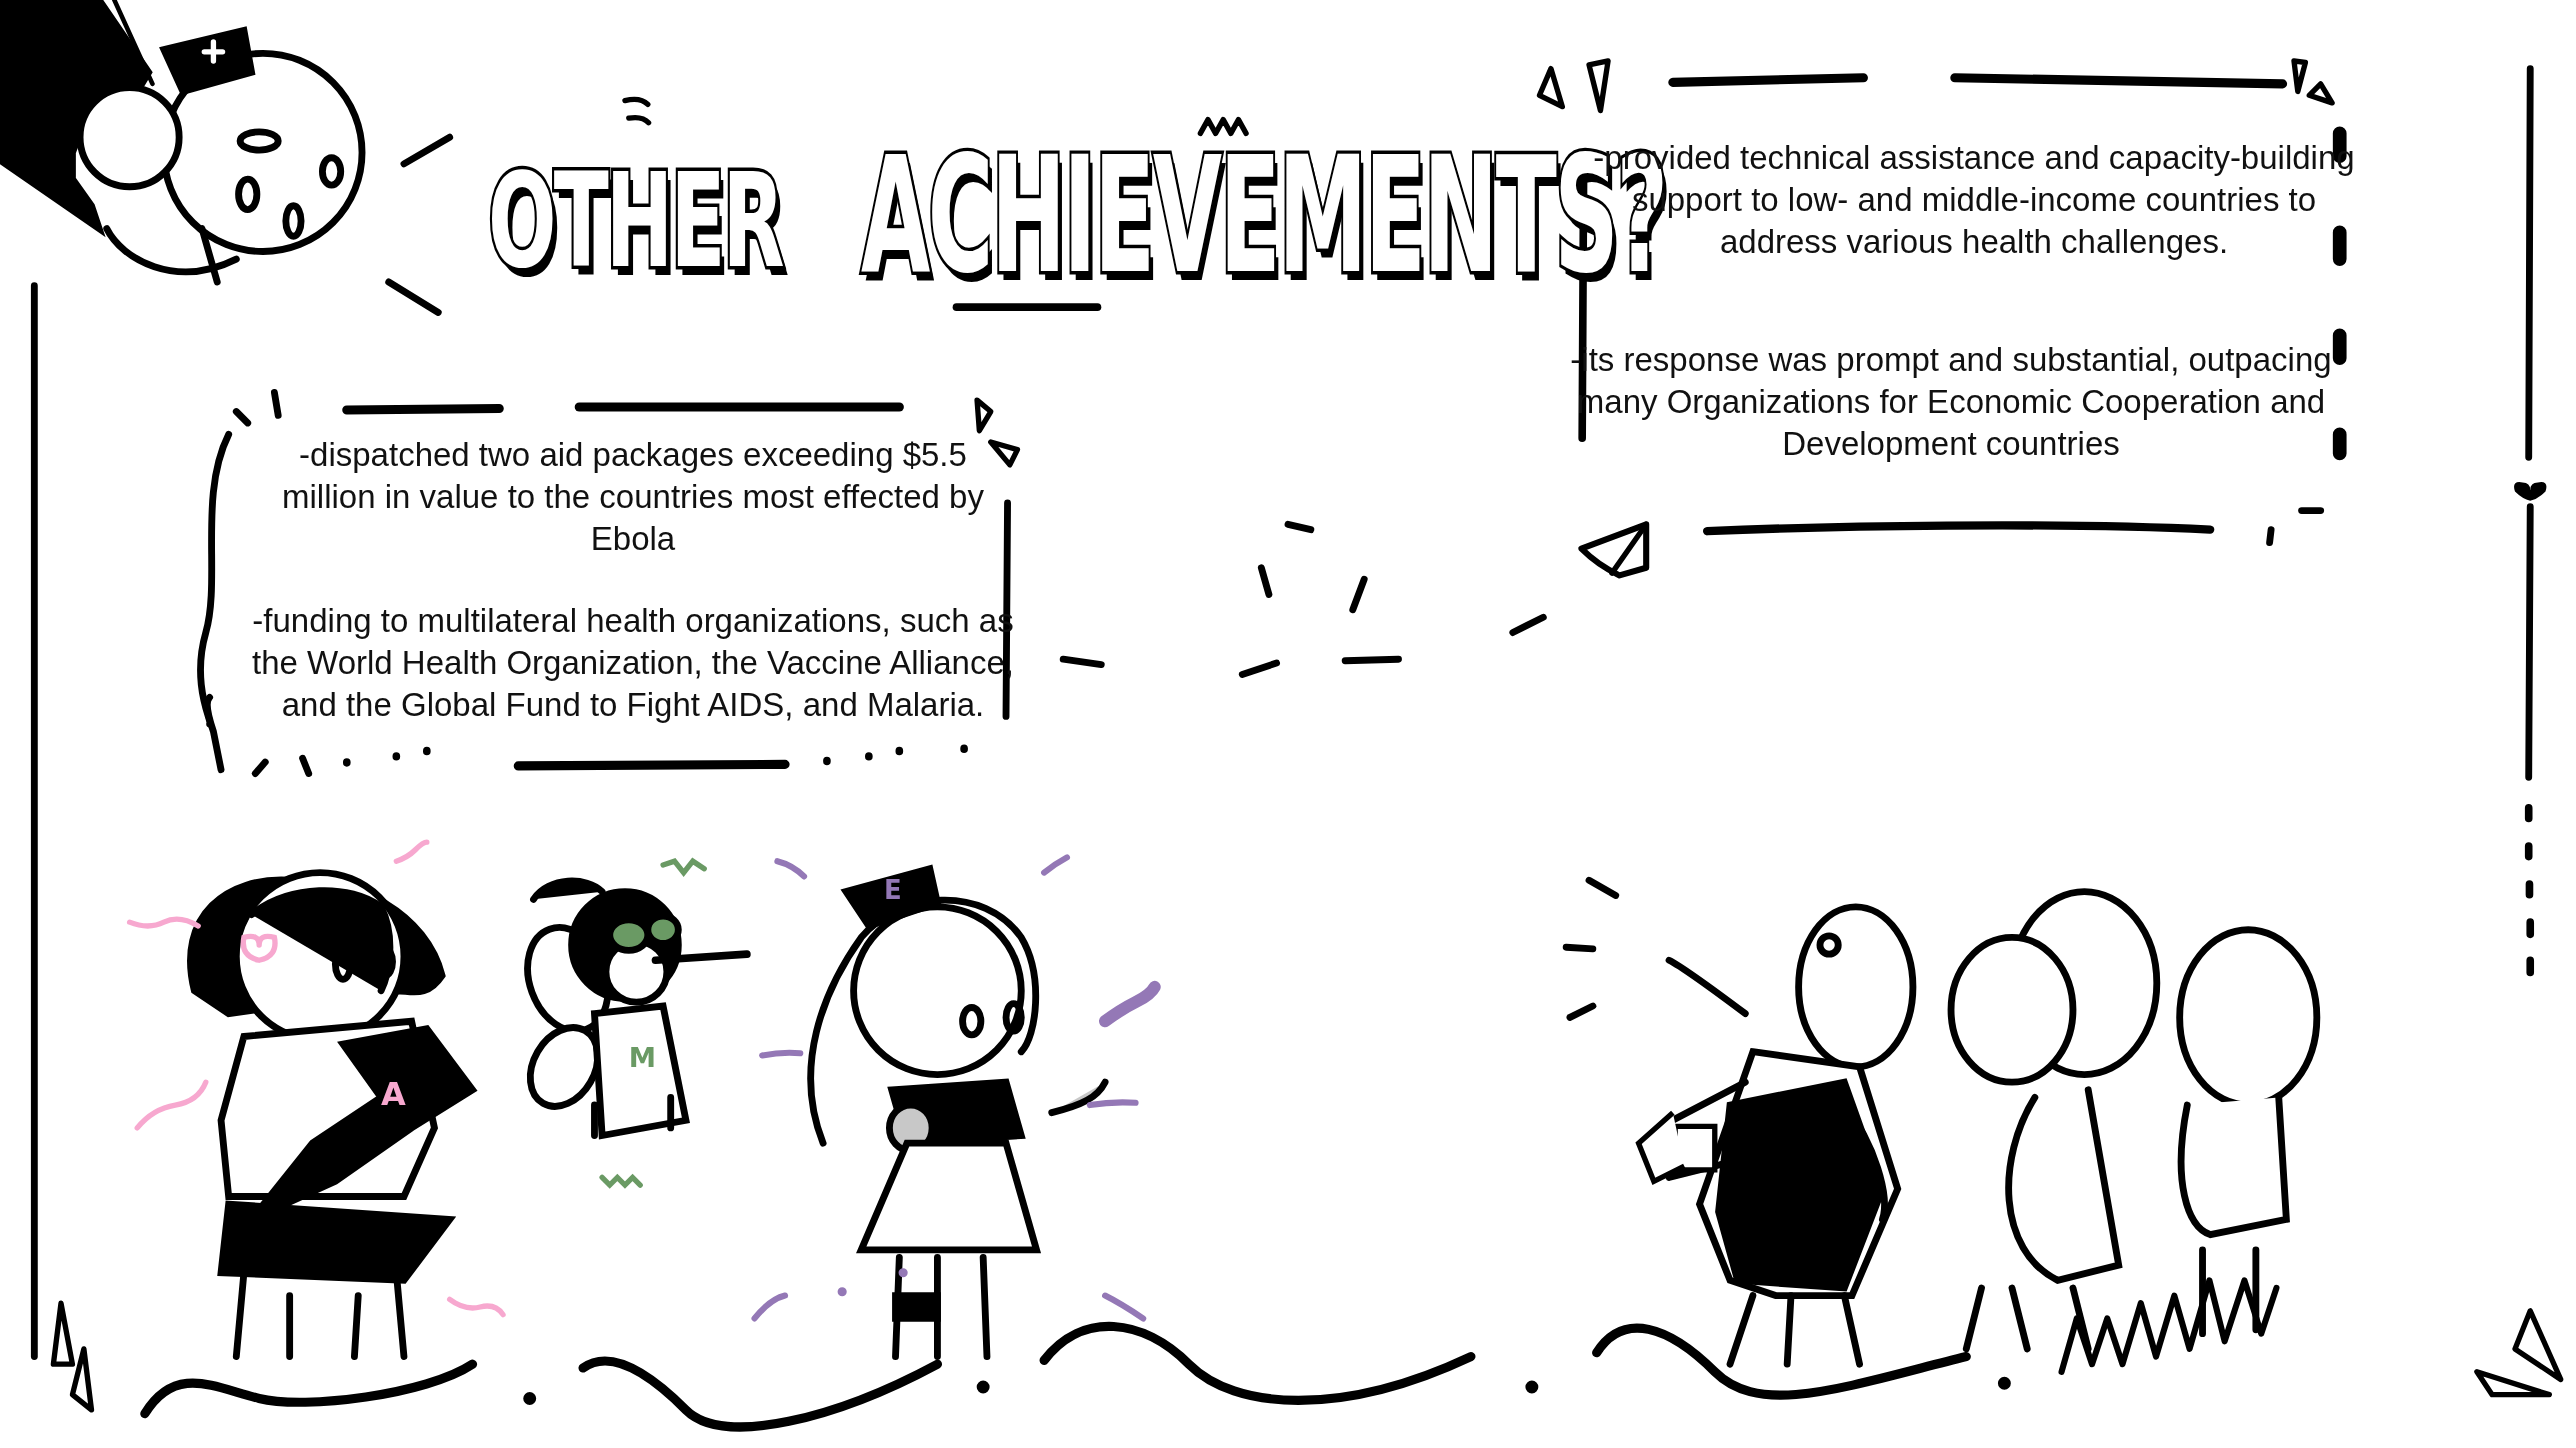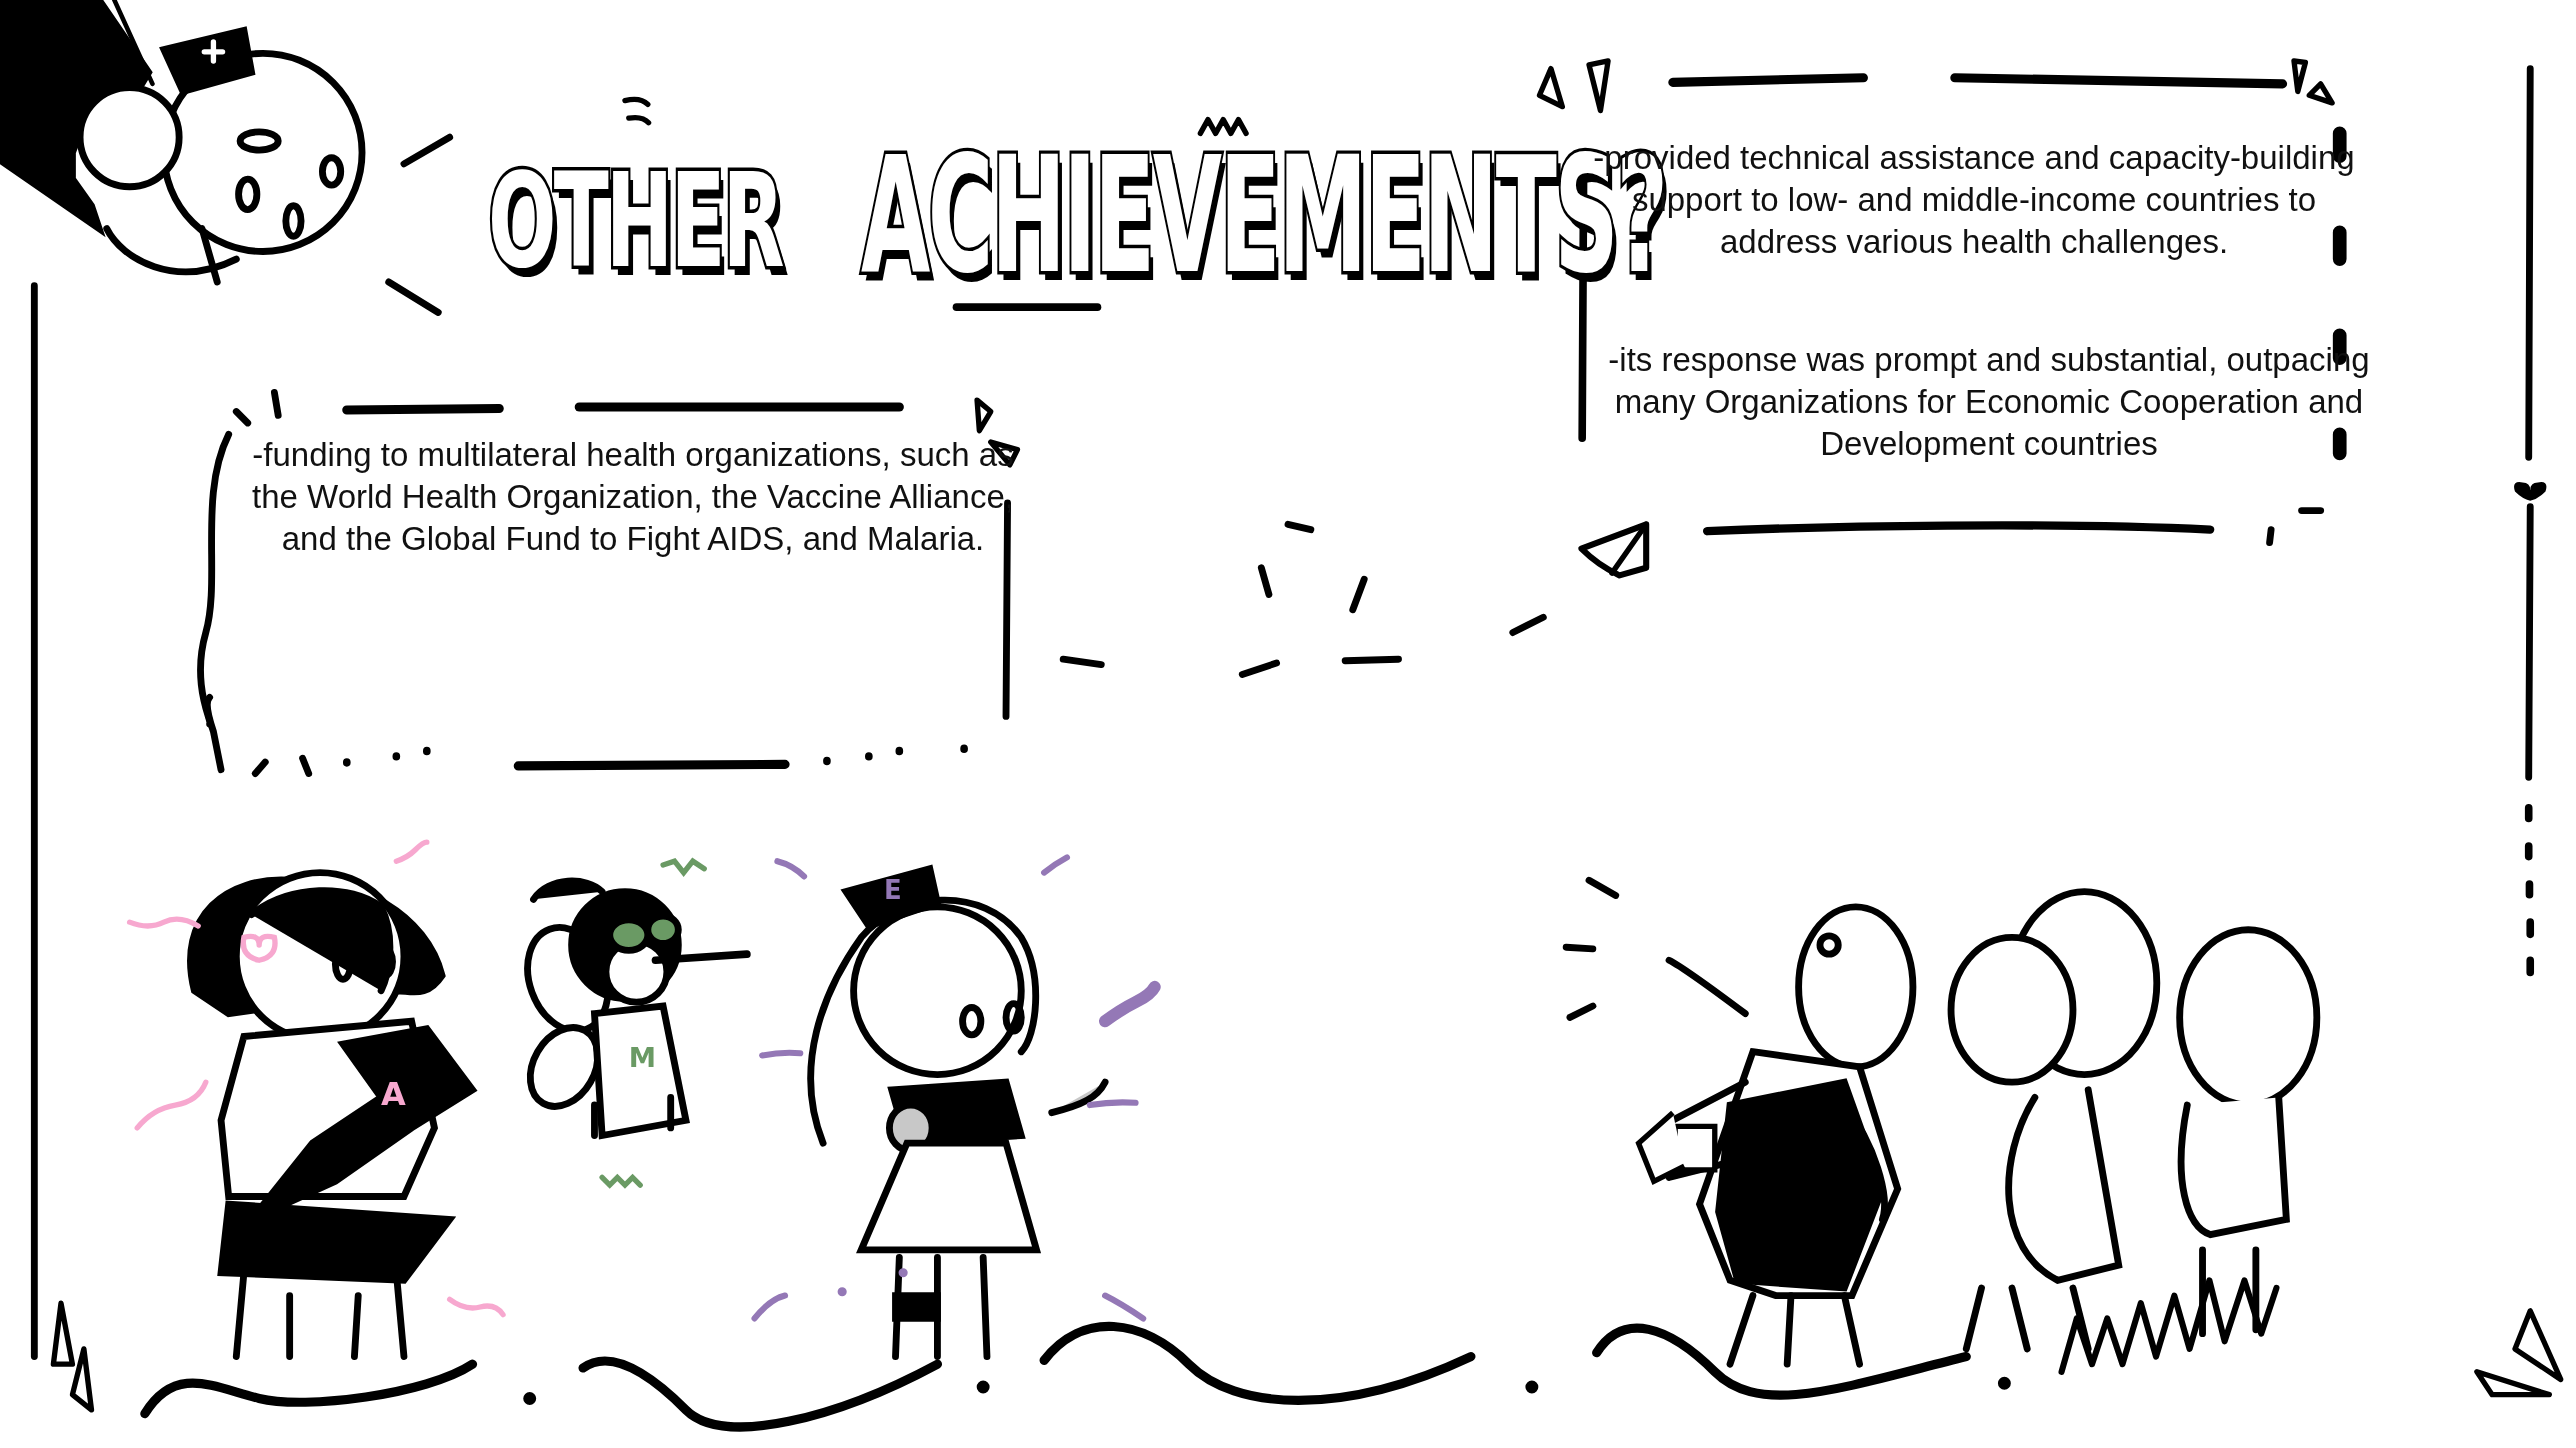--- a/index.html
+++ b/index.html
@@ -8,21 +8,21 @@
   .title-wrap { position:absolute; left:488px; top:114px; width:1052px; height:213px; }
   .title-word { position:absolute; font-family:"DejaVu Sans", sans-serif; font-weight:bold; color:#fff;
     -webkit-text-stroke:6.9px #000; paint-order:stroke fill; letter-spacing:-4.6px; text-shadow:7.6px 9.1px 0 #000; }
   .title-other { left:0; top:30.5px; font-size:130px; transform:scaleX(0.62); transform-origin:left top; }
   .title-ach { left:373px; top:7.6px; font-size:160px; transform:scaleX(0.56); transform-origin:left top; }
   .textbox { position:absolute; text-align:center; font-family:"Liberation Sans", sans-serif; font-size:33px; line-height:42px; color:#111; }
   .textbox p { margin:0; }
   .box-left { left:252px; top:434px; width:762px; }
   .box-left p + p { margin-top:40px; }
   .box-right-a { left:1593px; top:137px; width:762px; }
-  .box-right-b { left:1608px; top:339px; width:762px; }
+  .box-right-b { left:1570px; top:339px; width:762px; }
 </style>
 </head>
 <body>
 
 <svg class="layer" viewBox="0 0 3380 1900">
   <g fill="none" stroke="#000" stroke-width="9" stroke-linecap="round" stroke-linejoin="round">
 
     <path d="M45 375 L45 1780"></path>
 
     <path d="M3320 90 L3318 600"></path>
@@ -195,18 +195,19 @@
 
   <path d="M3300 645 q -5 -15 10 -12 q 10 0 10 10 q 0 -10 10 -10 q 15 -3 10 12 q -10 10 -20 12 q -10 -2 -20 -12 Z" fill="#000"></path>
 </svg>
 
 <div class="title-wrap">
   <div class="title-word title-other">OTHER</div>
   <div class="title-word title-ach">ACHIEVEMENTS?</div>
 </div>
 
 <div class="textbox box-left">
+  <p>-dispatched two aid packages exceeding $5.5 million in value to the countries most effected by Ebola</p>
   <p>-funding to multilateral health organizations, such as the World Health Organization, the Vaccine Alliance, and the Global Fund to Fight AIDS, and Malaria.</p>
 </div>
 
 <div class="textbox box-right-a">-provided technical assistance and capacity-building support to low- and middle-income countries to address various health challenges.</div>
 <div class="textbox box-right-b">-its response was prompt and substantial, outpacing many Organizations for Economic Cooperation and Development countries</div>
 
 
 </body></html>

